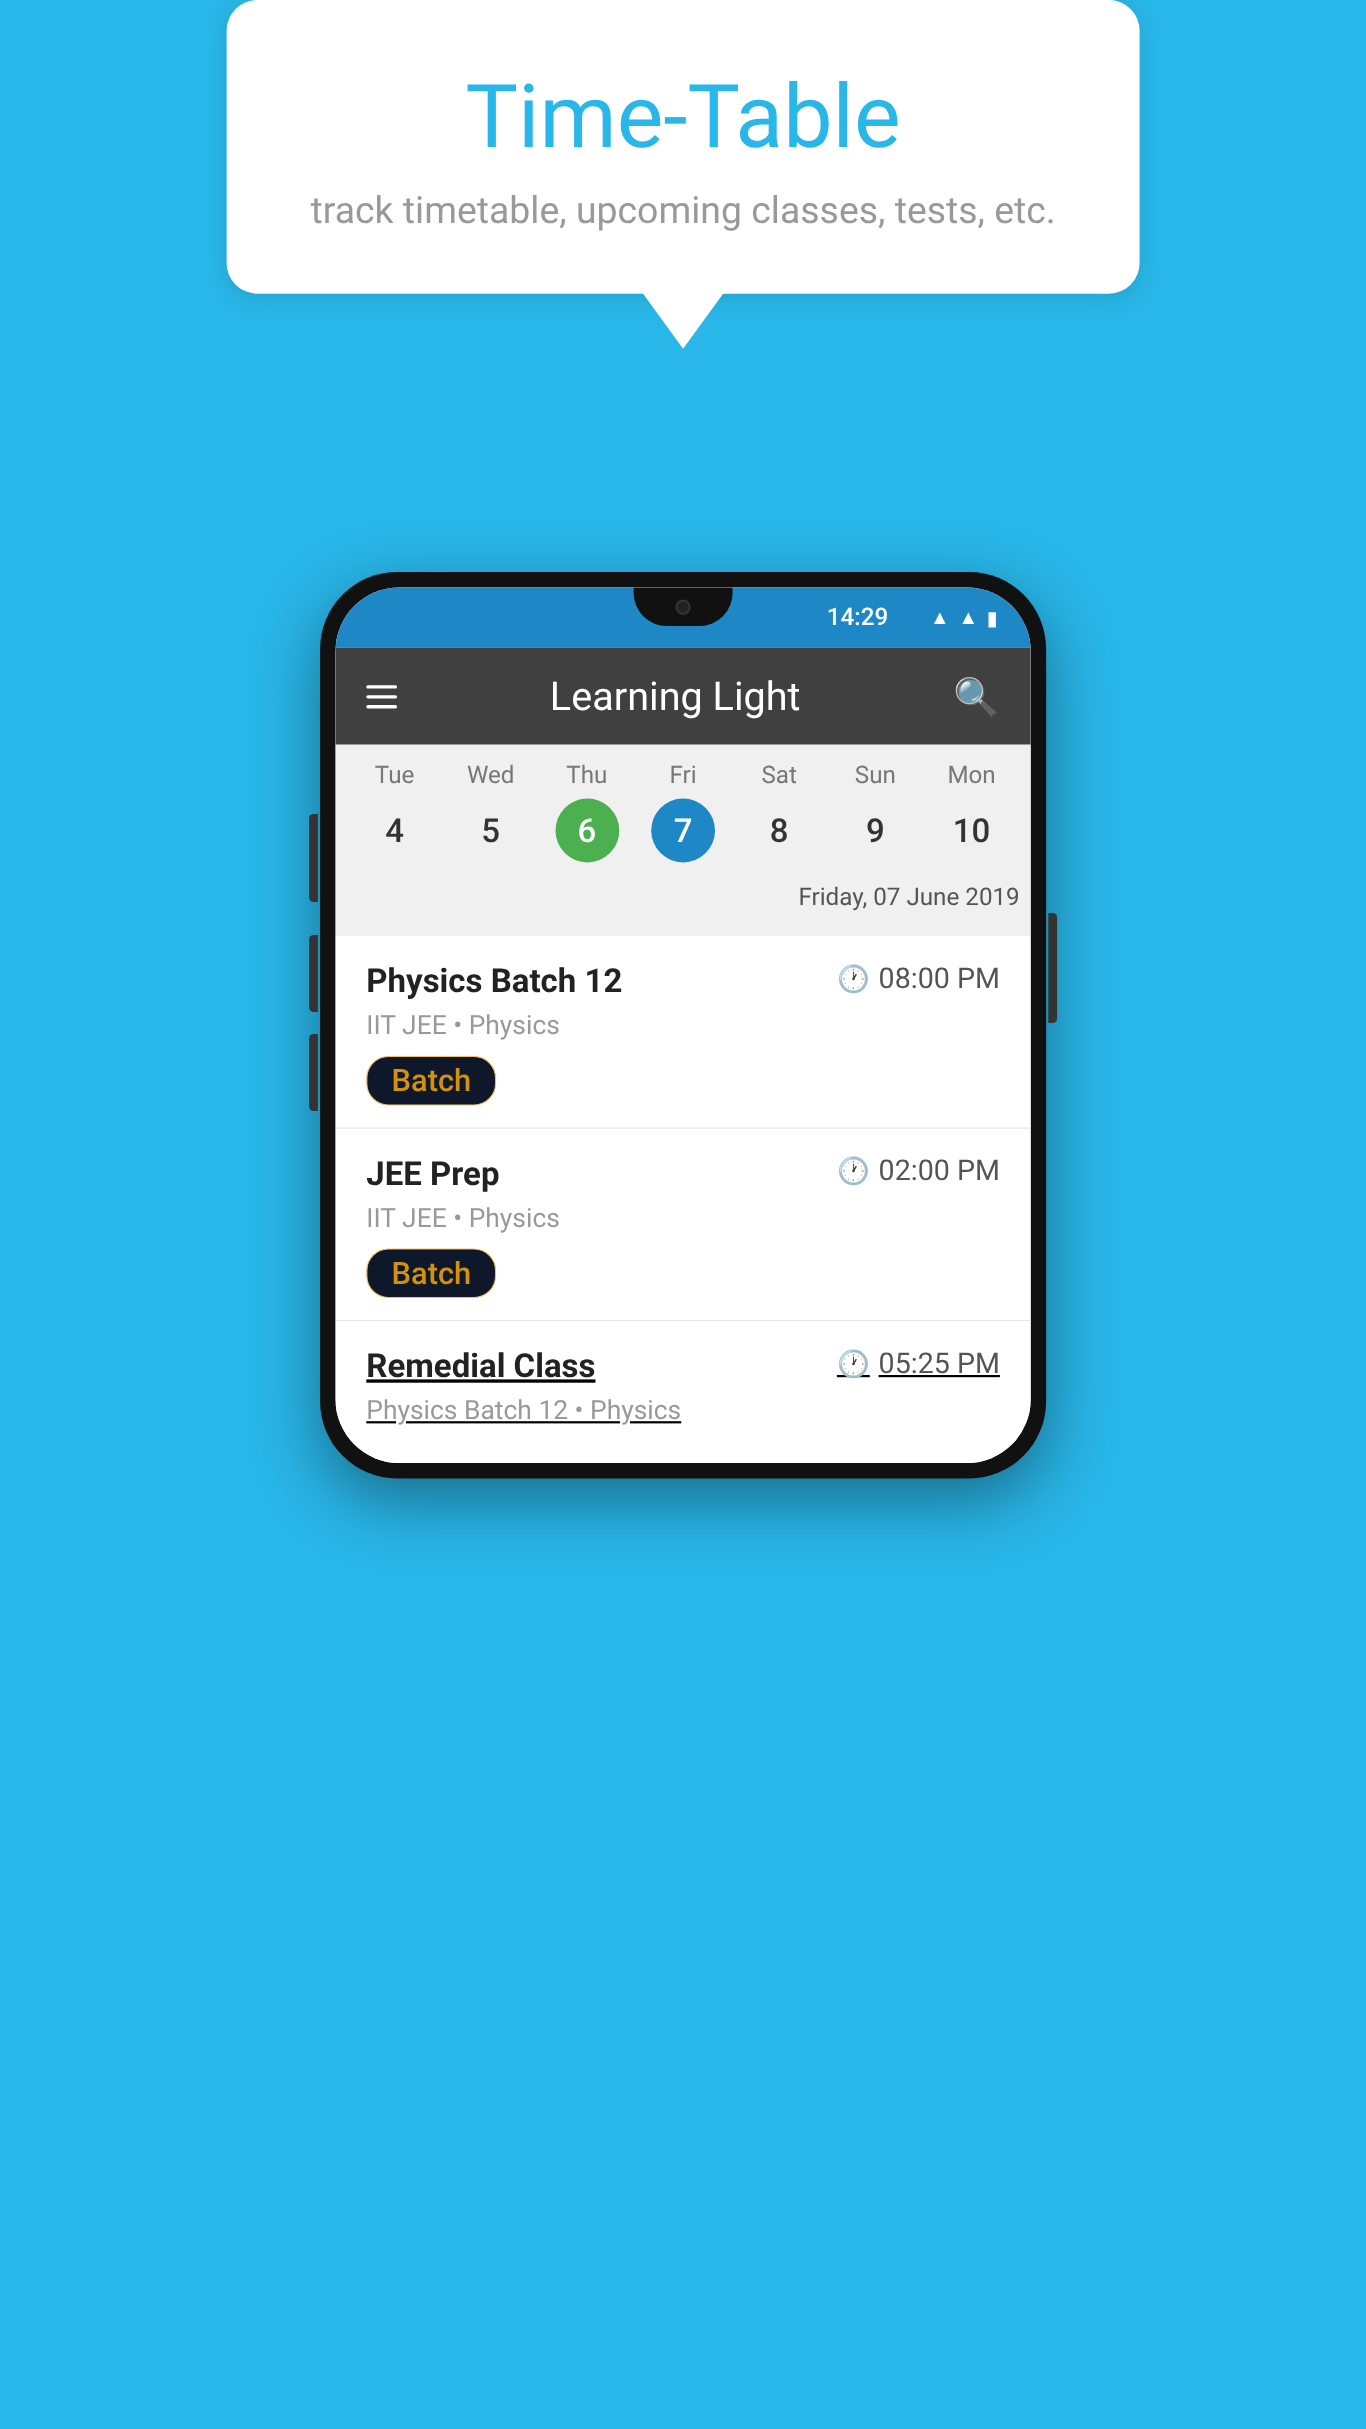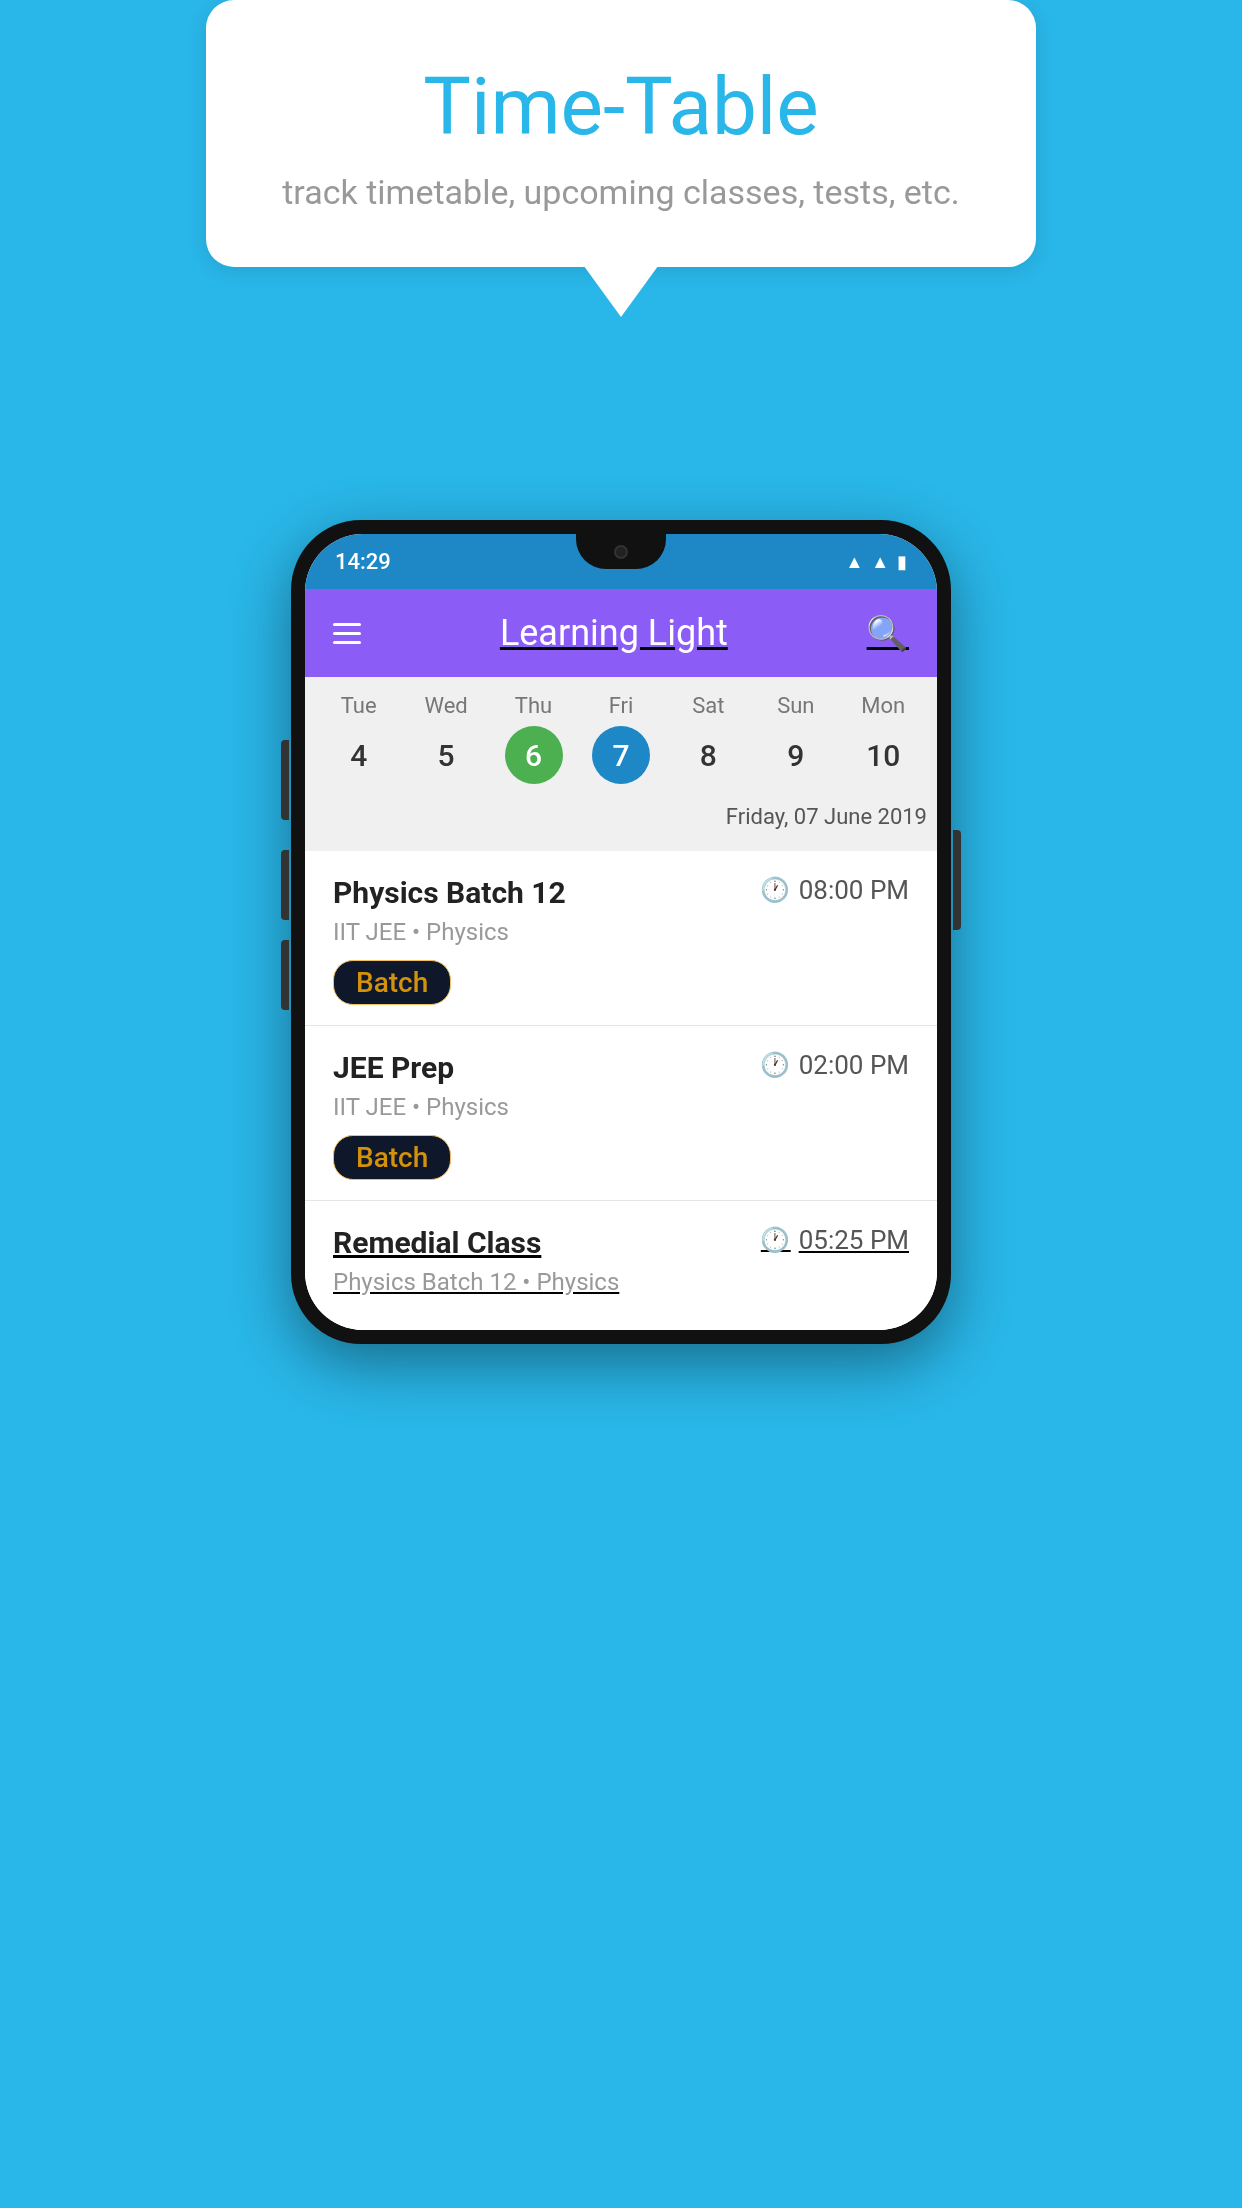--- a/index.html
+++ b/index.html
@@ -125,21 +125,21 @@
       overflow: hidden;
       position: relative;
     }
 
     
     .notch-bar {
       background: #1e88c7;
       height: 55px;
       display: flex;
       align-items: center;
-      justify-content: space-between;
+      justify-content: flex-end;
       padding: 0 30px;
       position: relative;
       gap: 38px;
     }
 
     .notch-cutout {
       position: absolute;
       top: 0;
       left: 50%;
       transform: translateX(-50%);
@@ -172,27 +172,26 @@
       gap: 8px;
     }
 
     .status-icon {
       color: white;
       font-size: 18px;
     }
 
     
     .app-bar {
-      background: #8b5cf6;
+      background: #404040;
       height: 88px;
       display: flex;
       align-items: center;
       padding: 0 28px;
       justify-content: space-between;
-      text-decoration: underline;
     }
 
     .app-bar-title {
       color: white;
       font-size: 36px;
       font-weight: 400;
     }
 
     .hamburger-icon {
       color: white;

